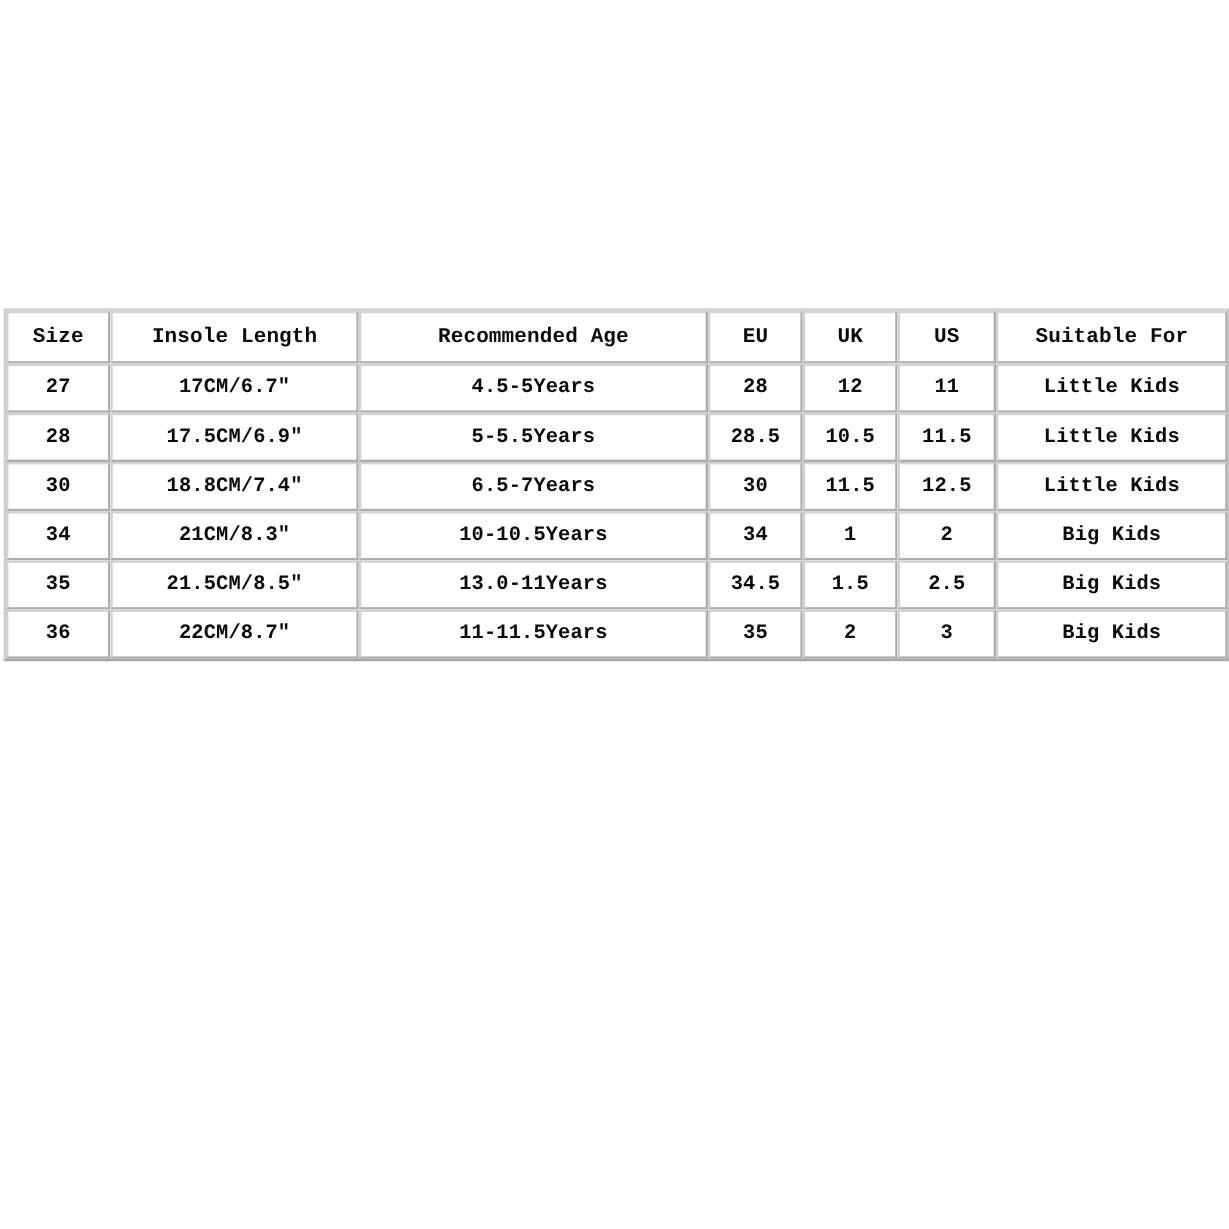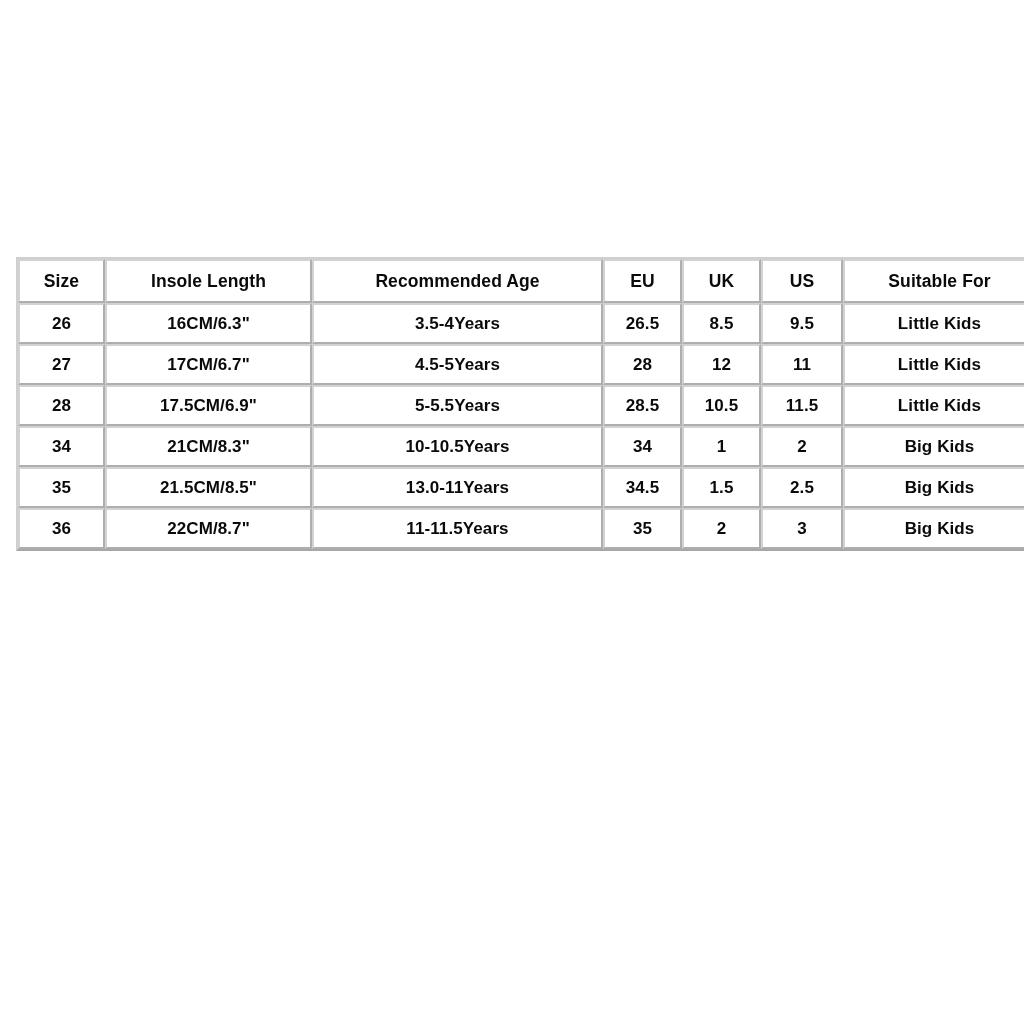--- a/index.html
+++ b/index.html
@@ -18,23 +18,24 @@
   #canvas {
     position: relative;
     width: 1024px;
     height: 1024px;
     background: #ffffff;
   }
 
   
   #size-chart-wrap {
     position: absolute;
-    left: 16px;
+    left: 3px;
     top: 257px;
     width: 920px;
+    font-family: Liberation Mono, monospace;
   }
 
   table.size-chart {
     width: 1018px;
     border-collapse: separate;
     border-spacing: 0;
     border: 2px solid #b8b8b8;
     border-top-color: #cfcfcf;
     border-left-color: #cfcfcf;
     border-right-color: #a8a8a8;
@@ -99,44 +100,44 @@
       <tr class="header-row">
             <td>Size</td>
             <td>Insole Length</td>
             <td>Recommended Age</td>
             <td>EU</td>
             <td>UK</td>
             <td>US</td>
             <td>Suitable For</td>
           </tr>
           <tr class="data-row">
-            <td>26</td>
-            <td>16CM/6.3"</td>
-            <td>3.5-4Years</td>
-            <td>26.5</td>
-            <td>8.5</td>
-            <td>9.5</td>
-            <td>Little Kids</td>
-          </tr>
-          <tr class="data-row">
             <td>27</td>
             <td>17CM/6.7"</td>
             <td>4.5-5Years</td>
             <td>28</td>
             <td>12</td>
             <td>11</td>
             <td>Little Kids</td>
           </tr>
           <tr class="data-row">
             <td>28</td>
             <td>17.5CM/6.9"</td>
             <td>5-5.5Years</td>
             <td>28.5</td>
             <td>10.5</td>
             <td>11.5</td>
+            <td>Little Kids</td>
+          </tr>
+          <tr class="data-row">
+            <td>30</td>
+            <td>18.8CM/7.4"</td>
+            <td>6.5-7Years</td>
+            <td>30</td>
+            <td>11.5</td>
+            <td>12.5</td>
             <td>Little Kids</td>
           </tr>
           <tr class="data-row">
             <td>34</td>
             <td>21CM/8.3"</td>
             <td>10-10.5Years</td>
             <td>34</td>
             <td>1</td>
             <td>2</td>
             <td>Big Kids</td>

